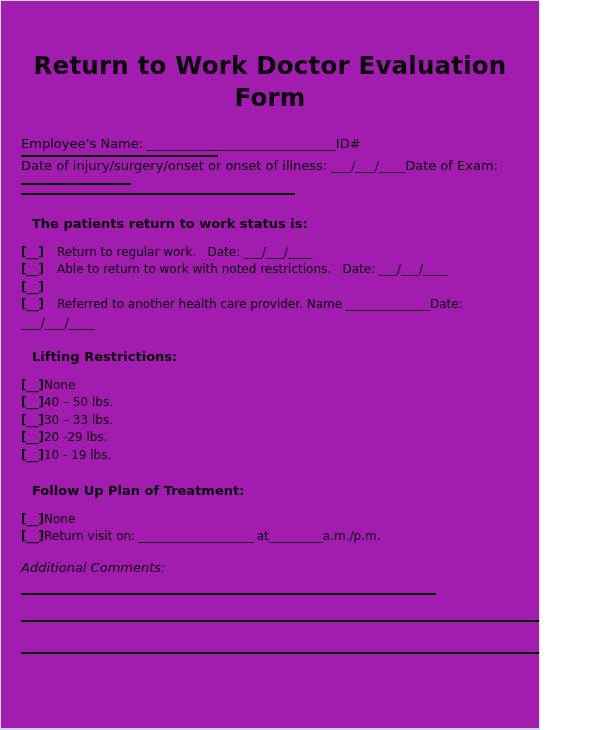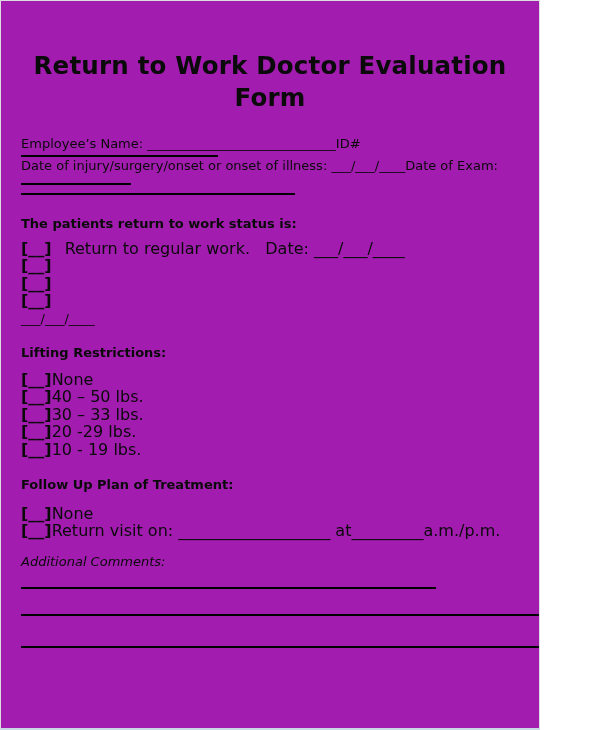--- a/index.html
+++ b/index.html
@@ -20,40 +20,40 @@
     font-size:24.5px;
     line-height:32px;
     font-weight:bold;
     text-align:center;
     letter-spacing:0.2px;
   }
   .line { font-size:13px; line-height:17.5px; }
   .t { white-space:pre-wrap; }
   h2 {
     font-size:13px; line-height:17.5px;
-    font-weight:bold; margin:0;
+    font-weight:bold; margin:11px;
   }
   .rule { border-top:2px solid #000; height:0; }
   .w197 { width:197px; margin-top:2px; }
   .w110 { width:110px; margin-top:9px; }
   .w274 { width:274px; margin-top:8px; }
   .w415 { width:415px; margin-top:17px; }
   .w535a { width:535px; margin-top:25px; }
   .w535b { width:535px; margin-top:30px; }
   .mt-employee { margin-top:21px; }
   .mt-injury { margin-top:0; }
   .mt-diagnosis { margin-top:20px; }
   .mt-status-h { margin-top:20px; }
   .mt-status-list { margin-top:7px; }
   .mt-lift-h { margin-top:17px; }
   .mt-lift-list { margin-top:9px; }
   .mt-follow-h { margin-top:18px; }
   .mt-follow-list { margin-top:11px; }
   .mt-comments { margin-top:13px;font-style:italic; }
-  .row { display:flex; font-size:16px; line-height:17.5px; }
+  .row { display:flex; font-size:12px; line-height:17.5px; }
   .box { white-space:pre; font-weight:bold; flex:0 0 auto; }
   .gap-wide { margin-left:13px; }
   .gap-narrow { }
 </style>
 </head>
 <body>
 
 <div class="page">
 
   <h1 class="title">Return to Work Doctor Evaluation Form</h1>
@@ -72,26 +72,28 @@
 
   <h2 class="mt-status-h">The patients return to work status is:</h2>
 
   <div class="mt-status-list">
     <div class="row">
       <span class="box">[__]</span>
       <span class="t gap-wide">Return to regular work.   Date: ___/___/____</span>
     </div>
     <div class="row">
       <span class="box">[__]</span>
+      <span class="t gap-wide">Able to return to work with noted restrictions.   Date: ___/___/____</span>
     </div>
     <div class="row">
       <span class="box">[__]</span>
     </div>
     <div class="row">
       <span class="box">[__]</span>
+      <span class="t gap-wide">Referred to another health care provider. Name ______________Date:</span>
     </div>
     <div class="line">
       <span class="t">___/___/____</span>
     </div>
   </div>
 
   <h2 class="mt-lift-h">Lifting Restrictions:</h2>
 
   <div class="mt-lift-list">
     <div class="row">

